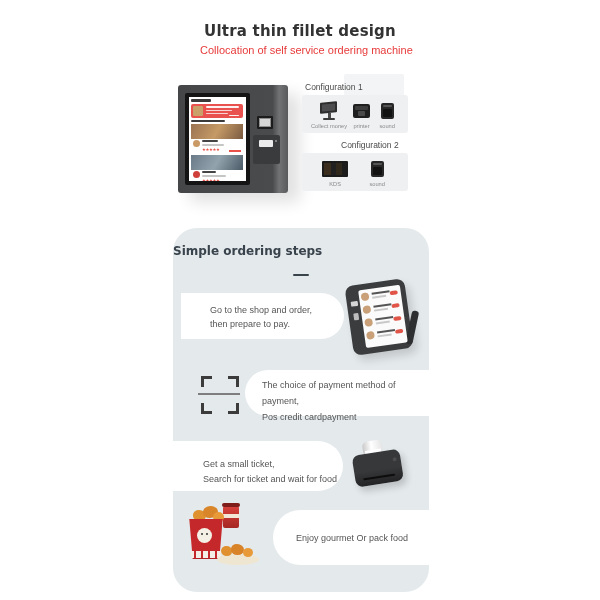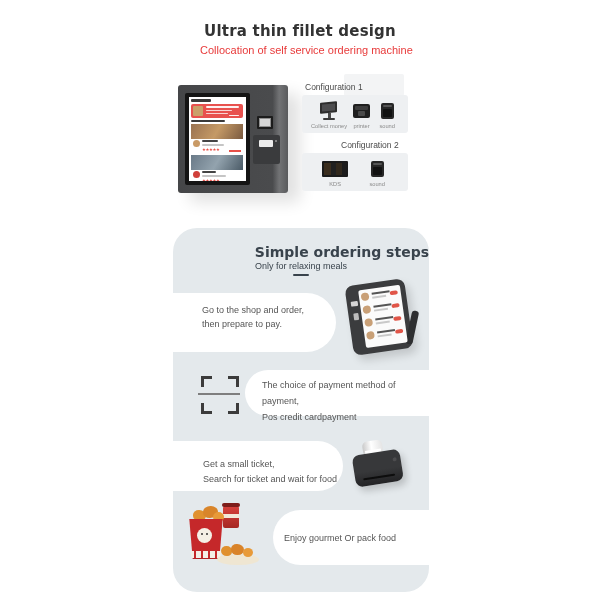--- a/index.html
+++ b/index.html
@@ -51,21 +51,21 @@
   .mini-printer .front{position:absolute;left:5px;top:7px;width:7px;height:5px;background:#4a4a4a;border-radius:1px;}
   .mini-speaker{position:relative;width:13px;height:16px;background:#262626;border-radius:2px;}
   .mini-speaker .knobs{position:absolute;left:2px;top:2px;width:9px;height:2px;background:#555;border-radius:1px;}
   .mini-speaker .grille{position:absolute;left:2px;top:6px;width:9px;height:8px;background:#111;border-radius:1px;}
   .kds-screen{position:relative;width:26px;height:16px;background:#1b1b1b;border-radius:1px;}
   .kds-screen i{position:absolute;left:2px;top:2px;right:2px;bottom:2px;
      background:linear-gradient(90deg,#3a2d1e 0 30%,#202020 30% 55%,#31281c 55% 80%,#1c1c1c 80%);}
 
   
   .panel{left:173px;top:228px;width:256px;height:364px;background:#e4e9ec;border-radius:24px;}
-  .panel-title{left:0;top:16px;width:256px;text-align:right;font-size:14px;font-weight:bold;color:#39434c;
+  .panel-title{left:0;top:16px;width:256px;text-align:left;font-size:12px;font-weight:bold;color:#39434c;
                font-family:"DejaVu Sans",sans-serif;}
   .panel-sub{left:0;top:33px;width:256px;text-align:center;font-size:9px;color:#39434c;}
   .panel-dash{left:120px;top:46px;width:16px;height:2px;background:#39434c;border-radius:1px;}
   .step-card{background:#fff;}
   .step-text{font-size:9px;color:#555;line-height:14px;}
 
   
   .tablet-wrap{left:170px;top:50px;width:74px;height:80px;}
   .tablet{position:absolute;left:6px;top:4px;width:60px;height:70px;background:#3b3c3e;border-radius:8px;
           transform:rotate(-8deg);box-shadow:4px 6px 8px rgba(0,0,0,.15);}
@@ -217,24 +217,23 @@
             <span class="knobs"></span>
             <span class="grille"></span>
           </div>
         </div>
       <div class="lbl">sound</div>
     </div>
   </div>
 
   <div class="abs panel">
     <div class="abs panel-title">Simple ordering steps</div>
-    <div class="abs panel-sub">Only for relaxing meals</div>
     <div class="abs panel-dash"></div>
 
-    <div class="abs step-card" style="left:0;top:65px;width:163px;height:59px;border-radius:0 32px 32px 0;text-decoration:underline;">
+    <div class="abs step-card" style="left:8px;top:65px;width:163px;height:46px;border-radius:0 32px 32px 0;text-decoration:underline;">
       <div class="step-text" style="position:absolute;left:29px;top:10px;">
         <div>Go to the shop and order,</div>
         <div>then prepare to pay.</div>
       </div>
     </div>
     <div class="abs tablet-wrap">
       <div class="tablet">
         <span class="stand"></span>
         <span class="chip1"></span>
         <span class="chip2"></span>
@@ -309,19 +308,19 @@
       <span class="roundel">
           <i></i>
         </span>
       <span class="bucket-band"></span>
       <span class="plate"></span>
       <span class="nug1"></span>
         <span class="nug2"></span>
         <span class="nug3"></span>
     </div>
     <div class="abs step-card" style="left:100px;top:282px;width:156px;height:55px;border-radius:28px 0 0 28px;">
-      <div class="step-text" style="position:absolute;left:11px;top:21px;">
+      <div class="step-text" style="position:absolute;left:23px;top:21px;">
         <div>Enjoy gourmet Or pack food</div>
       </div>
     </div>
   </div>
 
 </div>
 
 </body></html>

